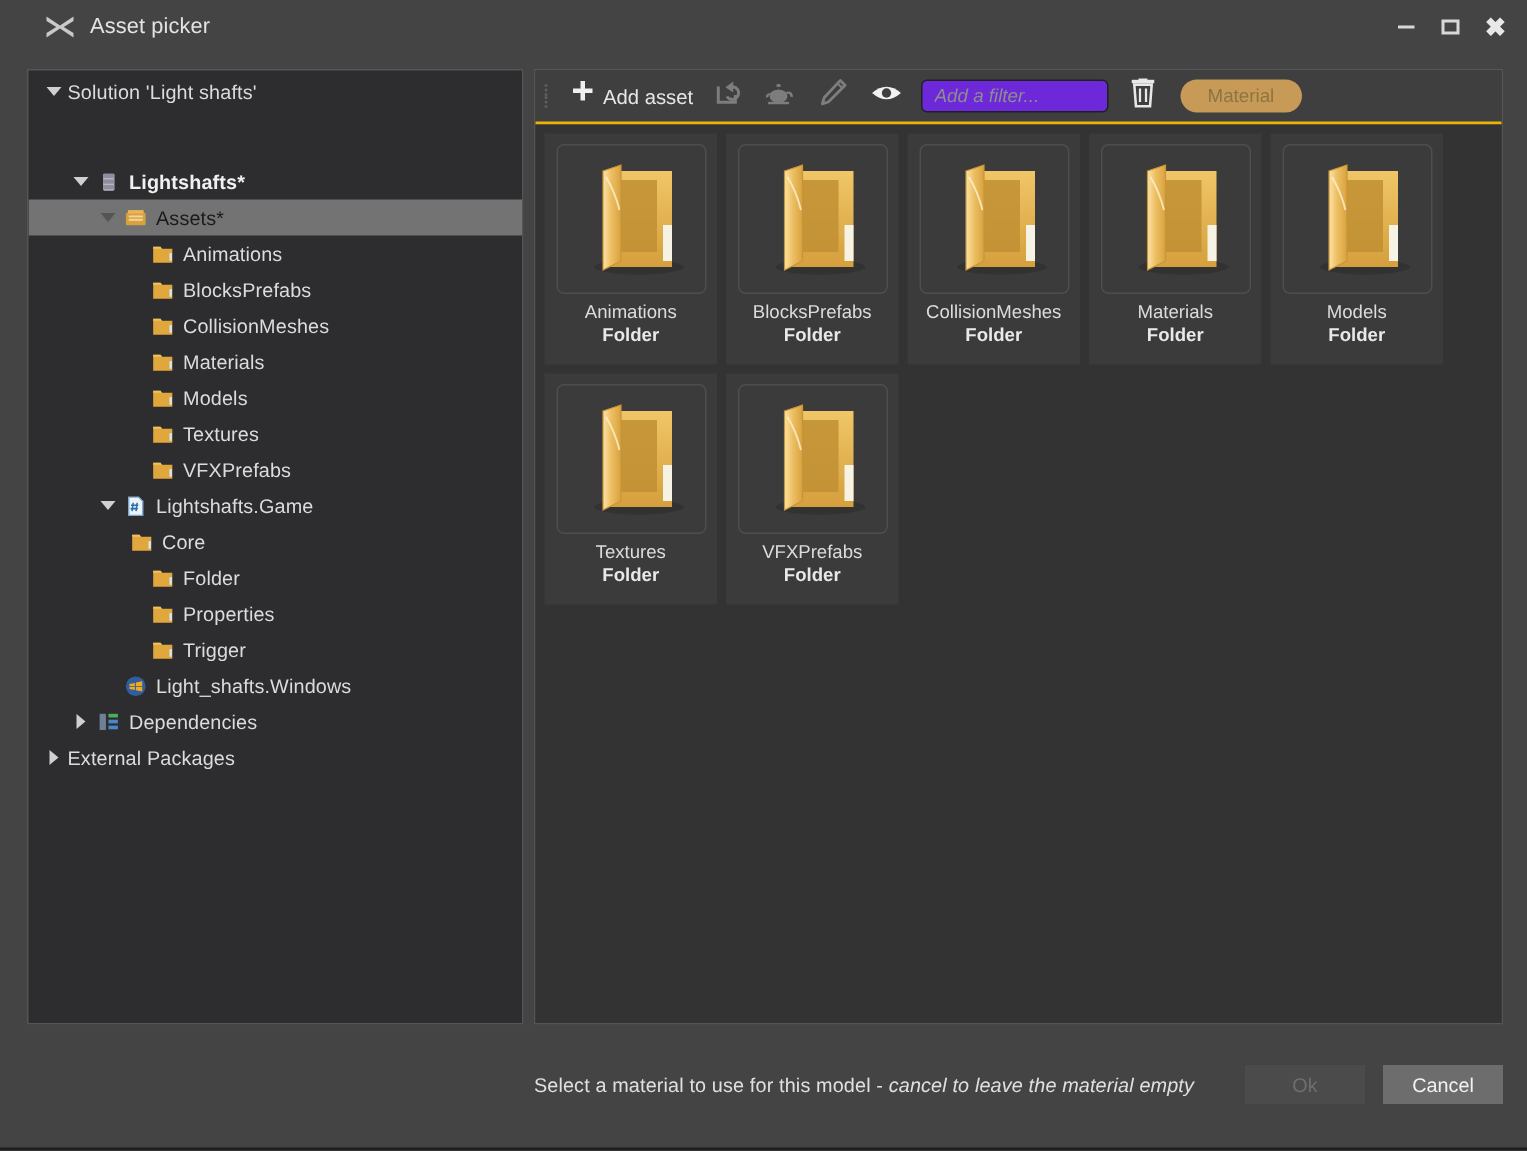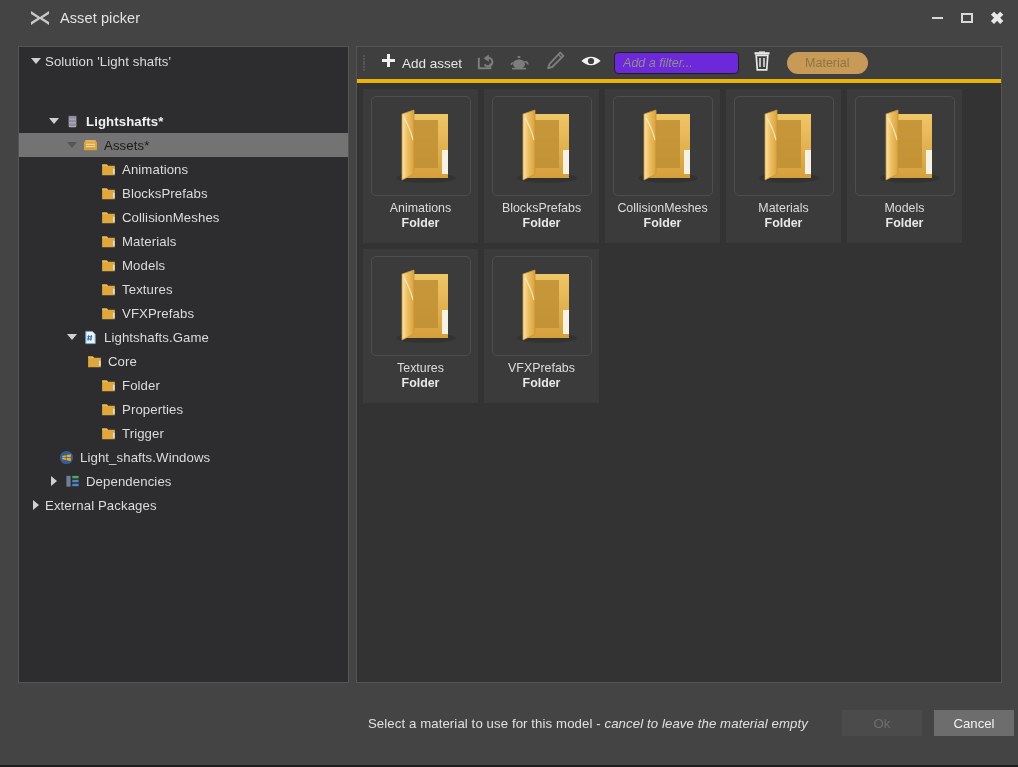--- a/index.html
+++ b/index.html
@@ -97,21 +97,21 @@
     background: #333333;
     border: 1px solid #555;
     height: 637px;
     display: flex; flex-direction: column;
     min-width: 0;
   }
   .toolbar {
     height: 36px; flex: 0 0 36px;
     display: flex; align-items: center;
     background: #3f3f3f;
-    border-bottom: 4px solid #eab308;
+    border-bottom: 2px solid #eab308;
     padding-left: 6px;
     gap: 2px;
   }
   .grip { width: 6px; height: 22px; display:flex; flex-direction:column; justify-content:space-between; padding: 3px 0; margin-right: 3px;}
   .grip i { display:block; width:2px; height:2px; background:#5e5e5e; border-radius:50%; }
   .tb-btn {
     height: 28px; display: flex; align-items: center;
     padding: 0 6px; cursor: default; border-radius: 2px;
   }
   .add-label { font-size: 13.5px; color: #e6e6e6; margin-left: 5px; }
@@ -173,21 +173,21 @@
   }
   .tile-type {
     font-size: 12.4px; color: #e8e8e8;
     font-weight: bold; margin-top: 1px;
   }
 
   
   .footer {
     height: 84px; flex: 0 0 84px;
     display: flex; align-items: center;
-    padding: 0 4px 0 18px;
+    padding: 0 16px 0 18px;
   }
   .footer-msg {
     margin-left: auto;
     font-size: 13.2px; color: #e0e0e0;
     letter-spacing: .1px;
   }
   .footer-msg em { font-style: italic; }
   .footer-buttons { display: flex; gap: 12px; margin-left: 34px; }
   .btn {
     width: 80px; height: 26px;
@@ -388,21 +388,21 @@
           <span class="tw"></span>
           <span class="ticon">
             <svg width="15" height="15" viewBox="0 0 16 16">
               <path d="M1.2 2.6h5.2l1.1 1.5h7.3v10H1.2z" fill="#e0a83c"></path>
               <path d="M1.2 2.6h5.2l1.1 1.5H1.2z" fill="#f0c060"></path>
               <rect x="12.8" y="7.2" width="1.7" height="5.4" fill="#cfe8f7"></rect>
             </svg>
           </span>
           <span class="tree-label">Trigger</span>
         </div>
-        <div class="tree-row" style="padding-left: 20px;">
+        <div class="tree-row" style="padding-left: 44px;">
           <span class="tw"></span>
           <span class="ticon">
             <svg width="15" height="15" viewBox="0 0 16 16">
               <circle cx="8" cy="8" r="7" fill="#2f5f9e"></circle>
               <path d="M3.5 6.4 L7.4 5.6 L7.4 7.8 L3.5 7.9 Z" fill="#f0a81e"></path>
               <path d="M8.1 5.4 L12.6 4.5 L12.6 7.8 L8.1 7.8 Z" fill="#f0a81e"></path>
               <path d="M3.5 8.4 L7.4 8.4 L7.4 10.6 L3.5 9.9 Z" fill="#f0a81e"></path>
               <path d="M8.1 8.4 L12.6 8.4 L12.6 11.7 L8.1 10.8 Z" fill="#f0a81e"></path>
             </svg>
           </span>

